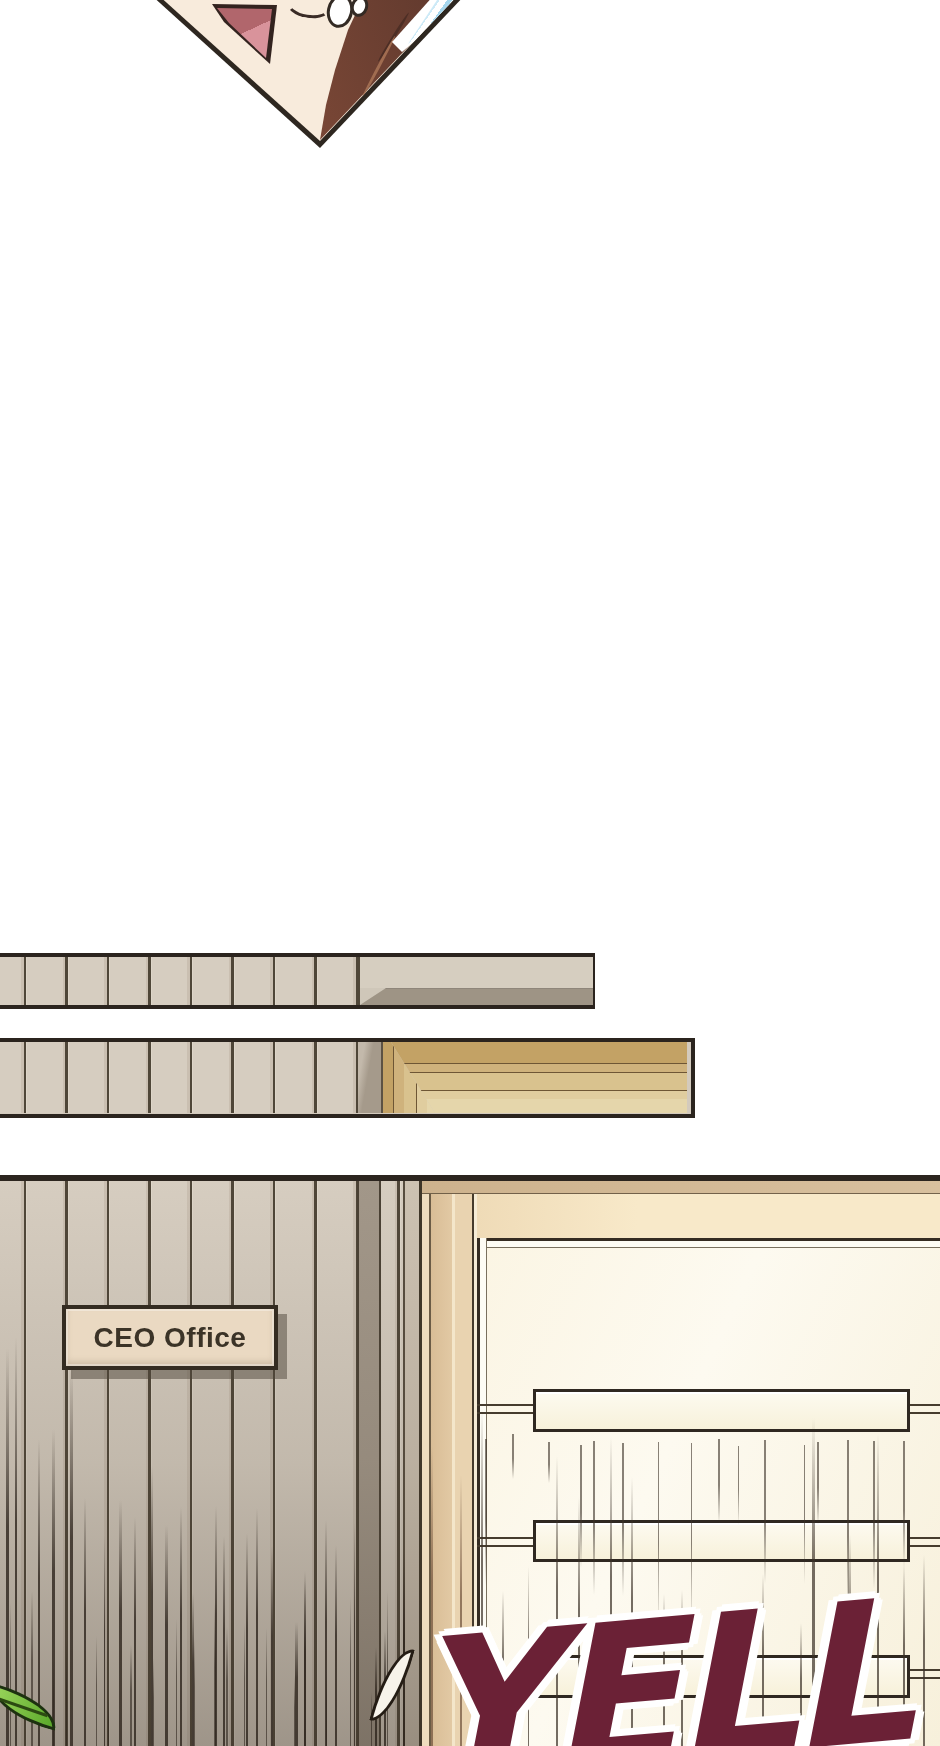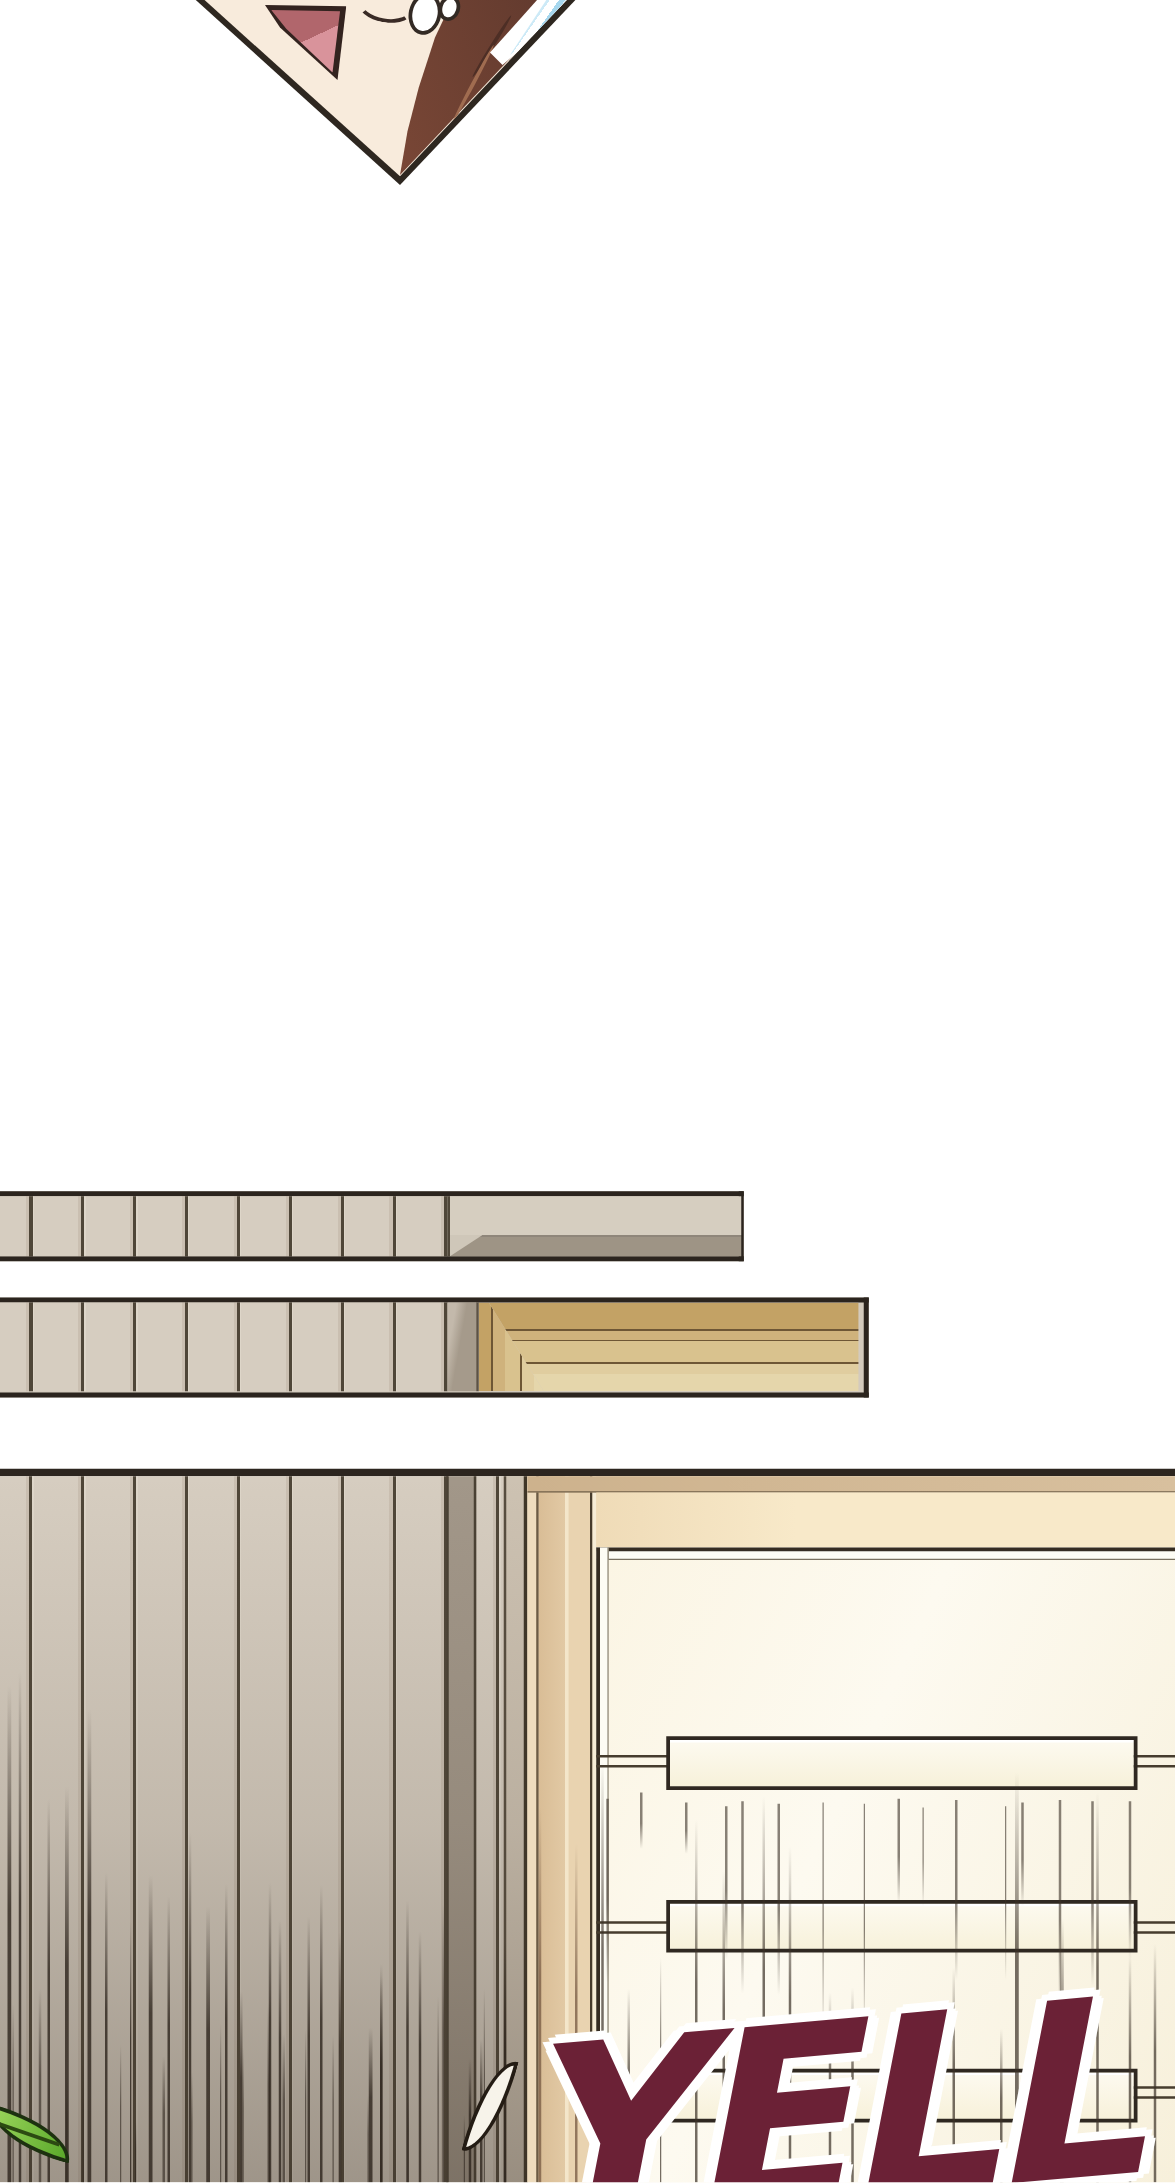--- a/index.html
+++ b/index.html
@@ -234,20 +234,23 @@
       <div class="streak" style="left: 717.609px; top: 1438.55px; width: 2.07936px; height: 84.4148px; background: linear-gradient(rgba(58, 48, 38, 0.6) 55%, rgba(0, 0, 0, 0));"></div>
       <div class="streak" style="left: 737.513px; top: 1446.19px; width: 1.36644px; height: 79.3096px; background: linear-gradient(rgba(58, 48, 38, 0.6) 55%, rgba(0, 0, 0, 0));"></div>
       <div class="streak" style="left: 763.994px; top: 1440.11px; width: 2.10745px; height: 143.498px; background: linear-gradient(rgba(58, 48, 38, 0.6) 55%, rgba(0, 0, 0, 0));"></div>
       <div class="streak" style="left: 803.671px; top: 1445.47px; width: 1.61107px; height: 138.509px; background: linear-gradient(rgba(58, 48, 38, 0.6) 55%, rgba(0, 0, 0, 0));"></div>
       <div class="streak" style="left: 817.214px; top: 1442.06px; width: 1.40034px; height: 82.9671px; background: linear-gradient(rgba(58, 48, 38, 0.6) 55%, rgba(0, 0, 0, 0));"></div>
       <div class="streak" style="left: 847.442px; top: 1440.15px; width: 2.04802px; height: 174.414px; background: linear-gradient(rgba(58, 48, 38, 0.6) 55%, rgba(0, 0, 0, 0));"></div>
       <div class="streak" style="left: 873.296px; top: 1441.29px; width: 1.42184px; height: 148.191px; background: linear-gradient(rgba(58, 48, 38, 0.6) 55%, rgba(0, 0, 0, 0));"></div>
       <div class="streak" style="left: 903.099px; top: 1440.73px; width: 2.17046px; height: 126.394px; background: linear-gradient(rgba(58, 48, 38, 0.6) 55%, rgba(0, 0, 0, 0));"></div>
     </div>
 
+  <div class="abs sign">
+    <span>CEO Office</span>
+  </div>
 
   <div class="abs leaf" style="left:-12px;top:1692px;width:72px;height:30px;transform:rotate(15deg);">
     <div class="abs" style="left:6%;top:46%;width:82%;height:2.5px;background:#2c4a12;transform:rotate(4deg);"></div>
   </div>
   <div class="abs leaf-pale" style="left:352px;top:1672px;width:80px;height:26px;transform:rotate(-75deg);"></div>
 
   <div class="abs sfx">YELL</div>
 
 </div>
 

